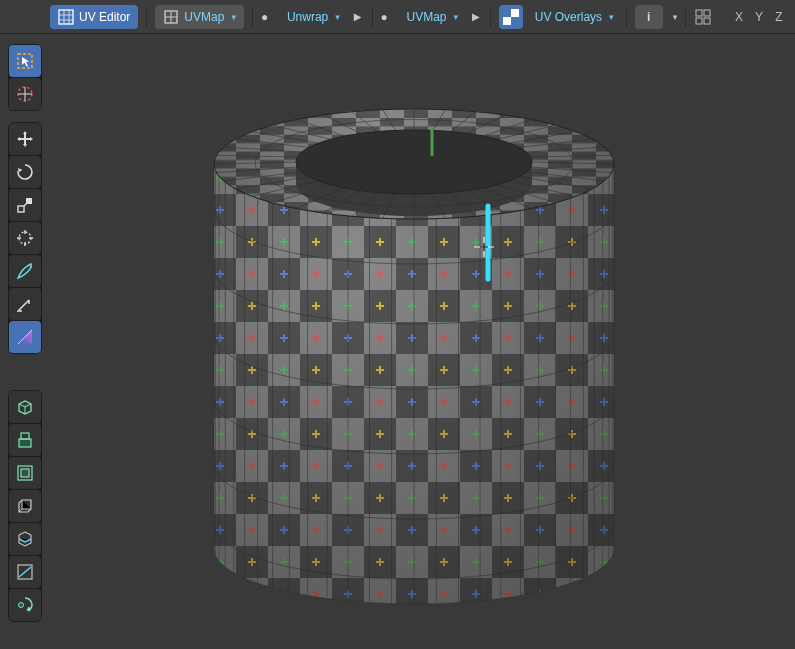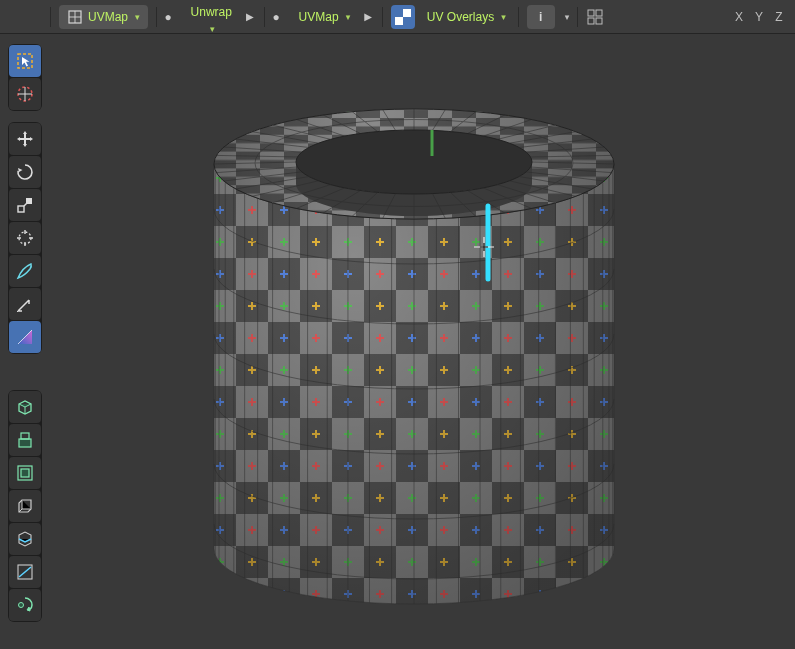--- a/index.html
+++ b/index.html
@@ -8,21 +8,21 @@
 
   
   .topbar {
     position: absolute; top: 0; left: 0; right: 0; height: 34px;
     background: #3c3c3c; border-bottom: 1px solid #242424;
     display: flex; align-items: center; gap: 8px; padding: 0 8px 0 50px;
   }
   .hdr-btn {
     display: inline-flex; align-items: center; gap: 5px;
     height: 24px; padding: 0 8px; border-radius: 4px;
-    background: #545454; color: #bef264; cursor: pointer;
+    background: #545454; color: #7dd3fc; cursor: pointer;
     font-size: 12px; white-space: nowrap;
   }
   .hdr-btn.active { background: #4772b3; color: #fff; }
   .hdr-btn .ico { width: 16px; height: 16px; display: inline-flex; align-items: center; justify-content: center; }
   .hdr-sep { width: 1px; height: 20px; background: #2a2a2a; }
   .chev { font-size: 9px; opacity: .85; margin-left: 2px; }
   .play-ico { font-size: 10px; opacity: .9; padding: 0 2px; cursor: pointer; }
   .xyz { display: flex; gap: 4px; margin-left: auto; }
   .xyz span { width: 16px; text-align: center; color: #bdbdbd; cursor: pointer; }
   .info-btn { background: #545454; width: 28px; height: 24px; display:inline-flex;align-items:center;justify-content:center;border-radius:4px;cursor:pointer; }
@@ -65,36 +65,45 @@
   }
   svg.scene { position:absolute; left:0; top:0; width:100%; height:100%; }
 
   
   .cursor3d { position:absolute; pointer-events:none; }
 </style>
 </head>
 <body>
 
 <div class="topbar">
+  <div class="hdr-btn active">
+    <span class="ico">
+      <svg viewBox="0 0 16 16">
+          <rect x="1" y="1" width="14" height="14" fill="none" stroke="#fff" stroke-width="1.3"></rect>
+          <path d="M1 6h14M1 11h14M6 1v14M11 1v14" stroke="#fff" stroke-width="0.9" opacity="0.8"></path>
+        </svg>
+    </span>
+    <span>UV Editor</span>
+  </div>
   <div class="hdr-sep"></div>
 
   <div class="hdr-btn">
     <span class="ico">
       <svg viewBox="0 0 16 16">
           <rect x="2" y="2" width="12" height="12" fill="none" stroke="#d8d8d8" stroke-width="1.2"></rect>
           <path d="M2 8h12M8 2v12" stroke="#d8d8d8" stroke-width="0.9"></path>
         </svg>
     </span>
     <span>UVMap</span>
     <span class="chev">▾</span>
   </div>
   <div class="hdr-sep"></div>
 
   <span class="ico" style="width:14px;color:#ccc;">●</span>
-  <div class="hdr-btn" style="background:transparent;padding:0 4px;flex-direction:column;">
+  <div class="hdr-btn" style="background:transparent;padding:0 4px;">
     <span>Unwrap</span>
     <span class="chev">▾</span>
   </div>
   <span class="play-ico">▶</span>
   <div class="hdr-sep"></div>
 
   <span class="ico" style="width:14px;color:#ccc;">●</span>
   <div class="hdr-btn" style="background:transparent;padding:0 4px;">
     <span>UVMap</span>
     <span class="chev">▾</span>

